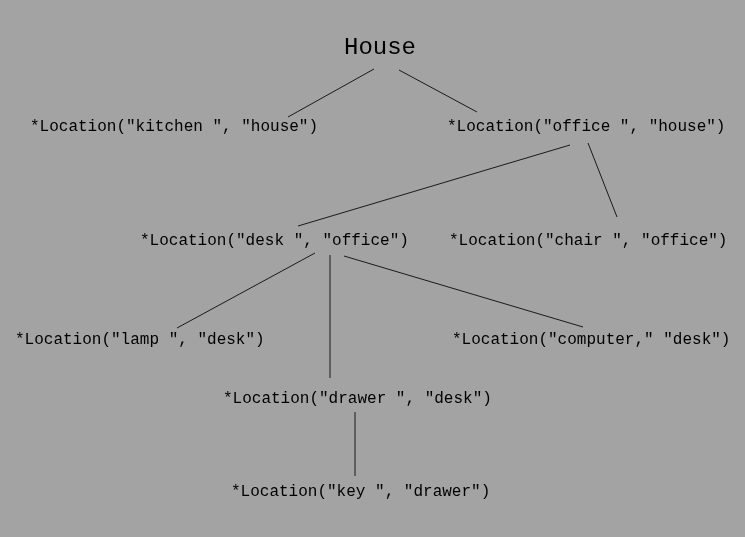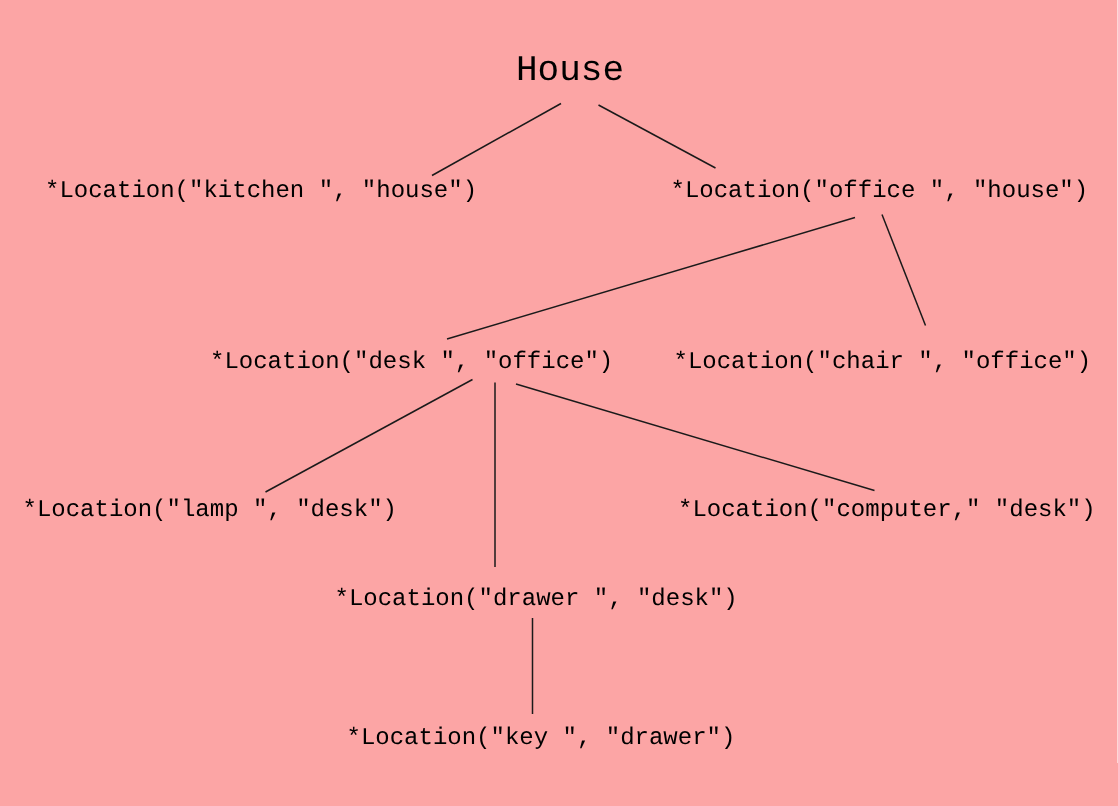--- a/index.html
+++ b/index.html
@@ -4,21 +4,21 @@
 <style>
   html, body {
     margin: 0;
     padding: 0;
     background: #ffffff;
   }
   .canvas {
     position: relative;
     width: 745px;
     height: 537px;
-    background: #fca5a5;
+    background: #a3a3a3;
     overflow: hidden;
     font-family: "Liberation Mono", "DejaVu Sans Mono", monospace;
     color: #000000;
   }
   .edges {
     position: absolute;
     left: 0;
     top: 0;
     width: 745px;
     height: 537px;

